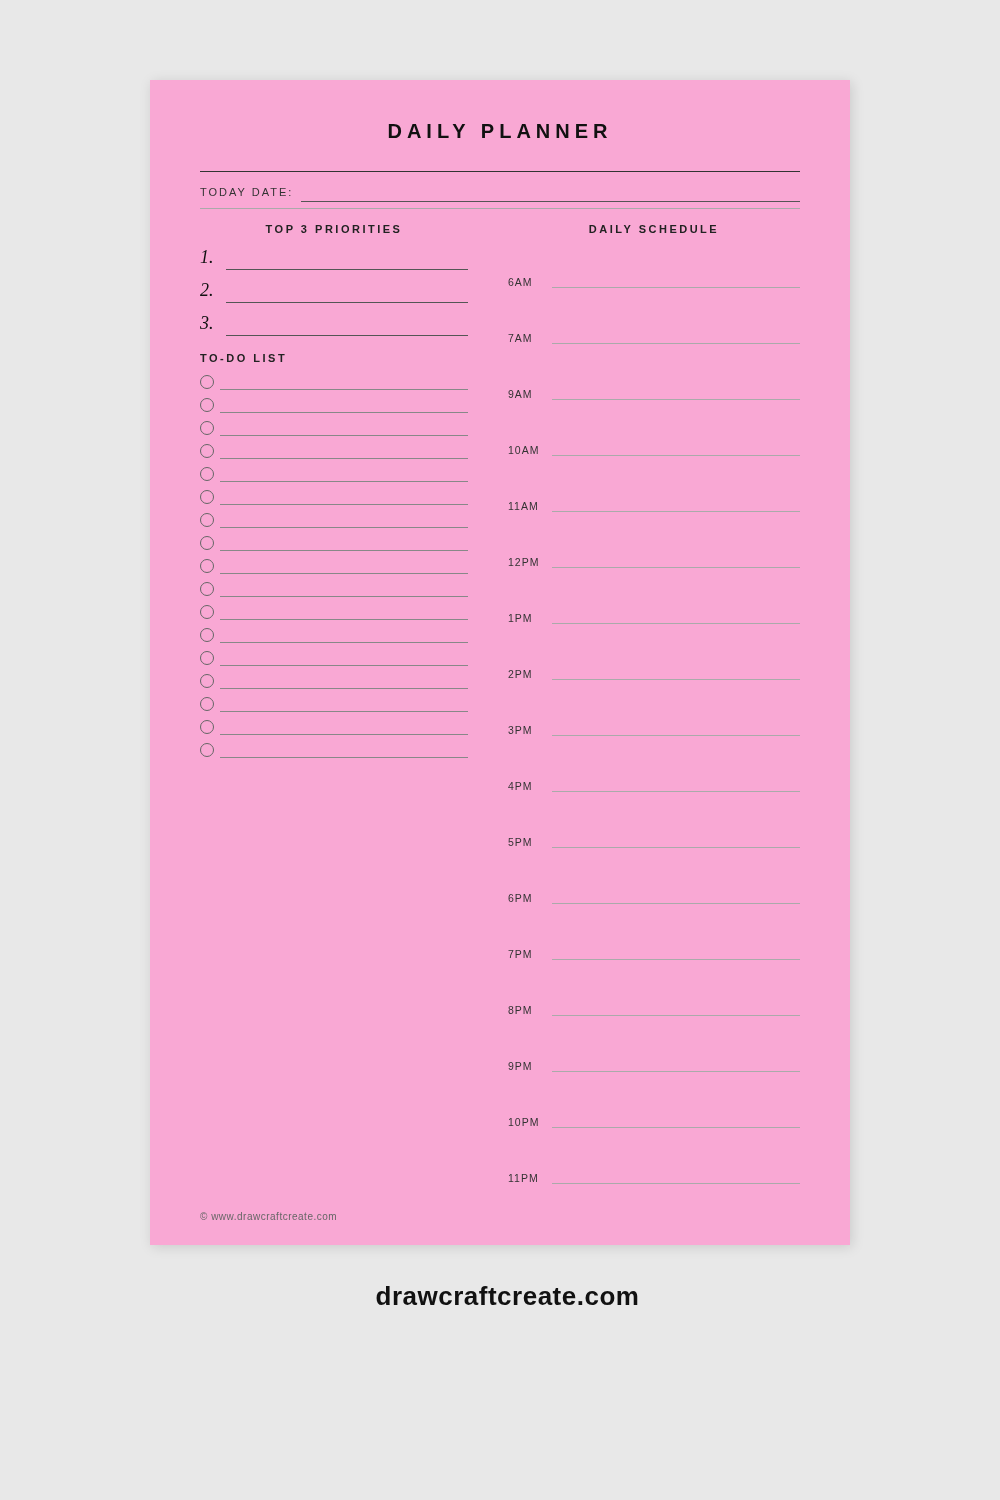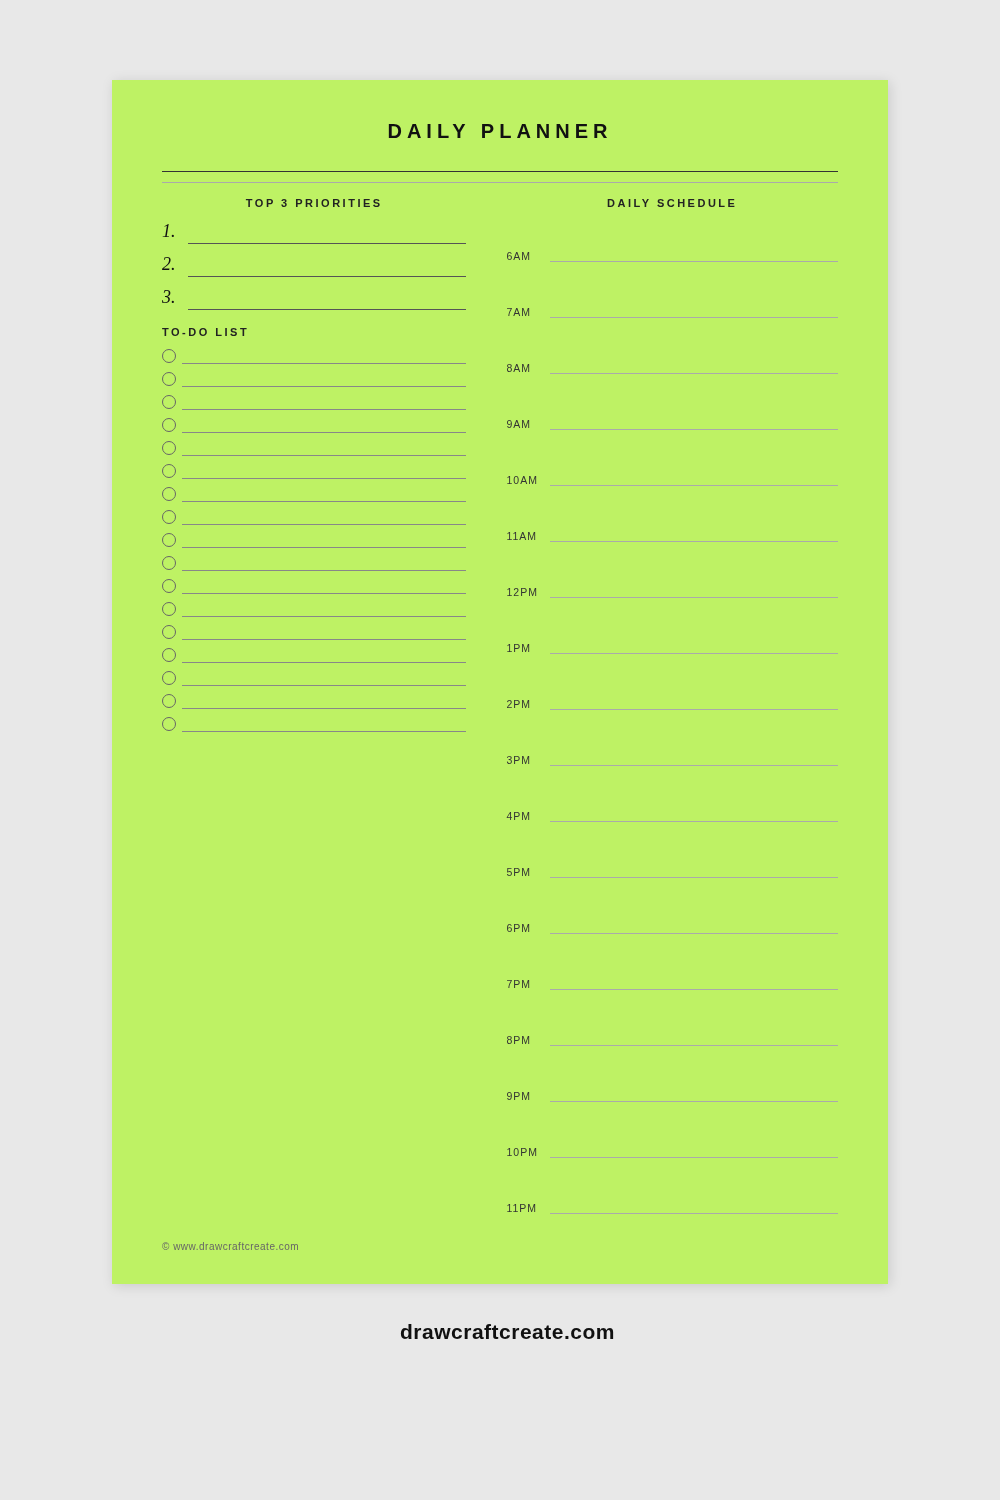--- a/index.html
+++ b/index.html
@@ -16,23 +16,23 @@
     }
 
     .page-wrapper {
       display: flex;
       flex-direction: column;
       align-items: center;
       width: 100%;
     }
 
     .planner-card {
-      background: #bef264;
-      width: 776px;
-      padding: 40px 50px 32px 50px;
+      background: #f9a8d4;
+      width: 700px;
+      padding: 40px 50px 23px 50px;
       box-shadow: 2px 2px 12px rgba(0,0,0,0.13);
     }
 
     .planner-title {
       text-align: center;
       font-size: 20px;
       font-weight: 700;
       letter-spacing: 5px;
       text-transform: uppercase;
       color: #111;
@@ -193,37 +193,41 @@
 
     .footer-copyright {
       font-size: 10px;
       color: #666;
       margin-top: 18px;
       letter-spacing: 0.5px;
     }
 
     .website-footer {
       margin-top: 36px;
-      font-size: 21px;
+      font-size: 26px;
       font-weight: 800;
       color: #111;
       letter-spacing: 0.5px;
       margin-left: 15px;
     }
   </style>
 </head>
 <body>
 
 <div class="page-wrapper">
   <div class="planner-card">
 
     <div class="planner-title">DAILY PLANNER</div>
 
     <hr class="divider-thick">
 
+    <div class="date-row">
+      <span class="date-label">TODAY DATE:</span>
+      <div class="date-line"></div>
+    </div>
 
     <hr class="divider-light">
 
     <div class="two-col">
 
       <div class="left-col">
 
         <div class="section-label">TOP 3 PRIORITIES</div>
 
         <div class="priority-item">
@@ -327,26 +331,20 @@
     </div>
             </div>
             <div class="schedule-row-wrapper">
               <div class="schedule-item">
       <span class="time-label">7AM</span>
       <div class="schedule-line"></div>
     </div>
             </div>
             <div class="schedule-row-wrapper">
               <div class="schedule-item">
-      <span class="time-label">8AM</span>
-      <div class="schedule-line"></div>
-    </div>
-            </div>
-            <div class="schedule-row-wrapper">
-              <div class="schedule-item">
       <span class="time-label">9AM</span>
       <div class="schedule-line"></div>
     </div>
             </div>
             <div class="schedule-row-wrapper">
               <div class="schedule-item">
       <span class="time-label">10AM</span>
       <div class="schedule-line"></div>
     </div>
             </div>

